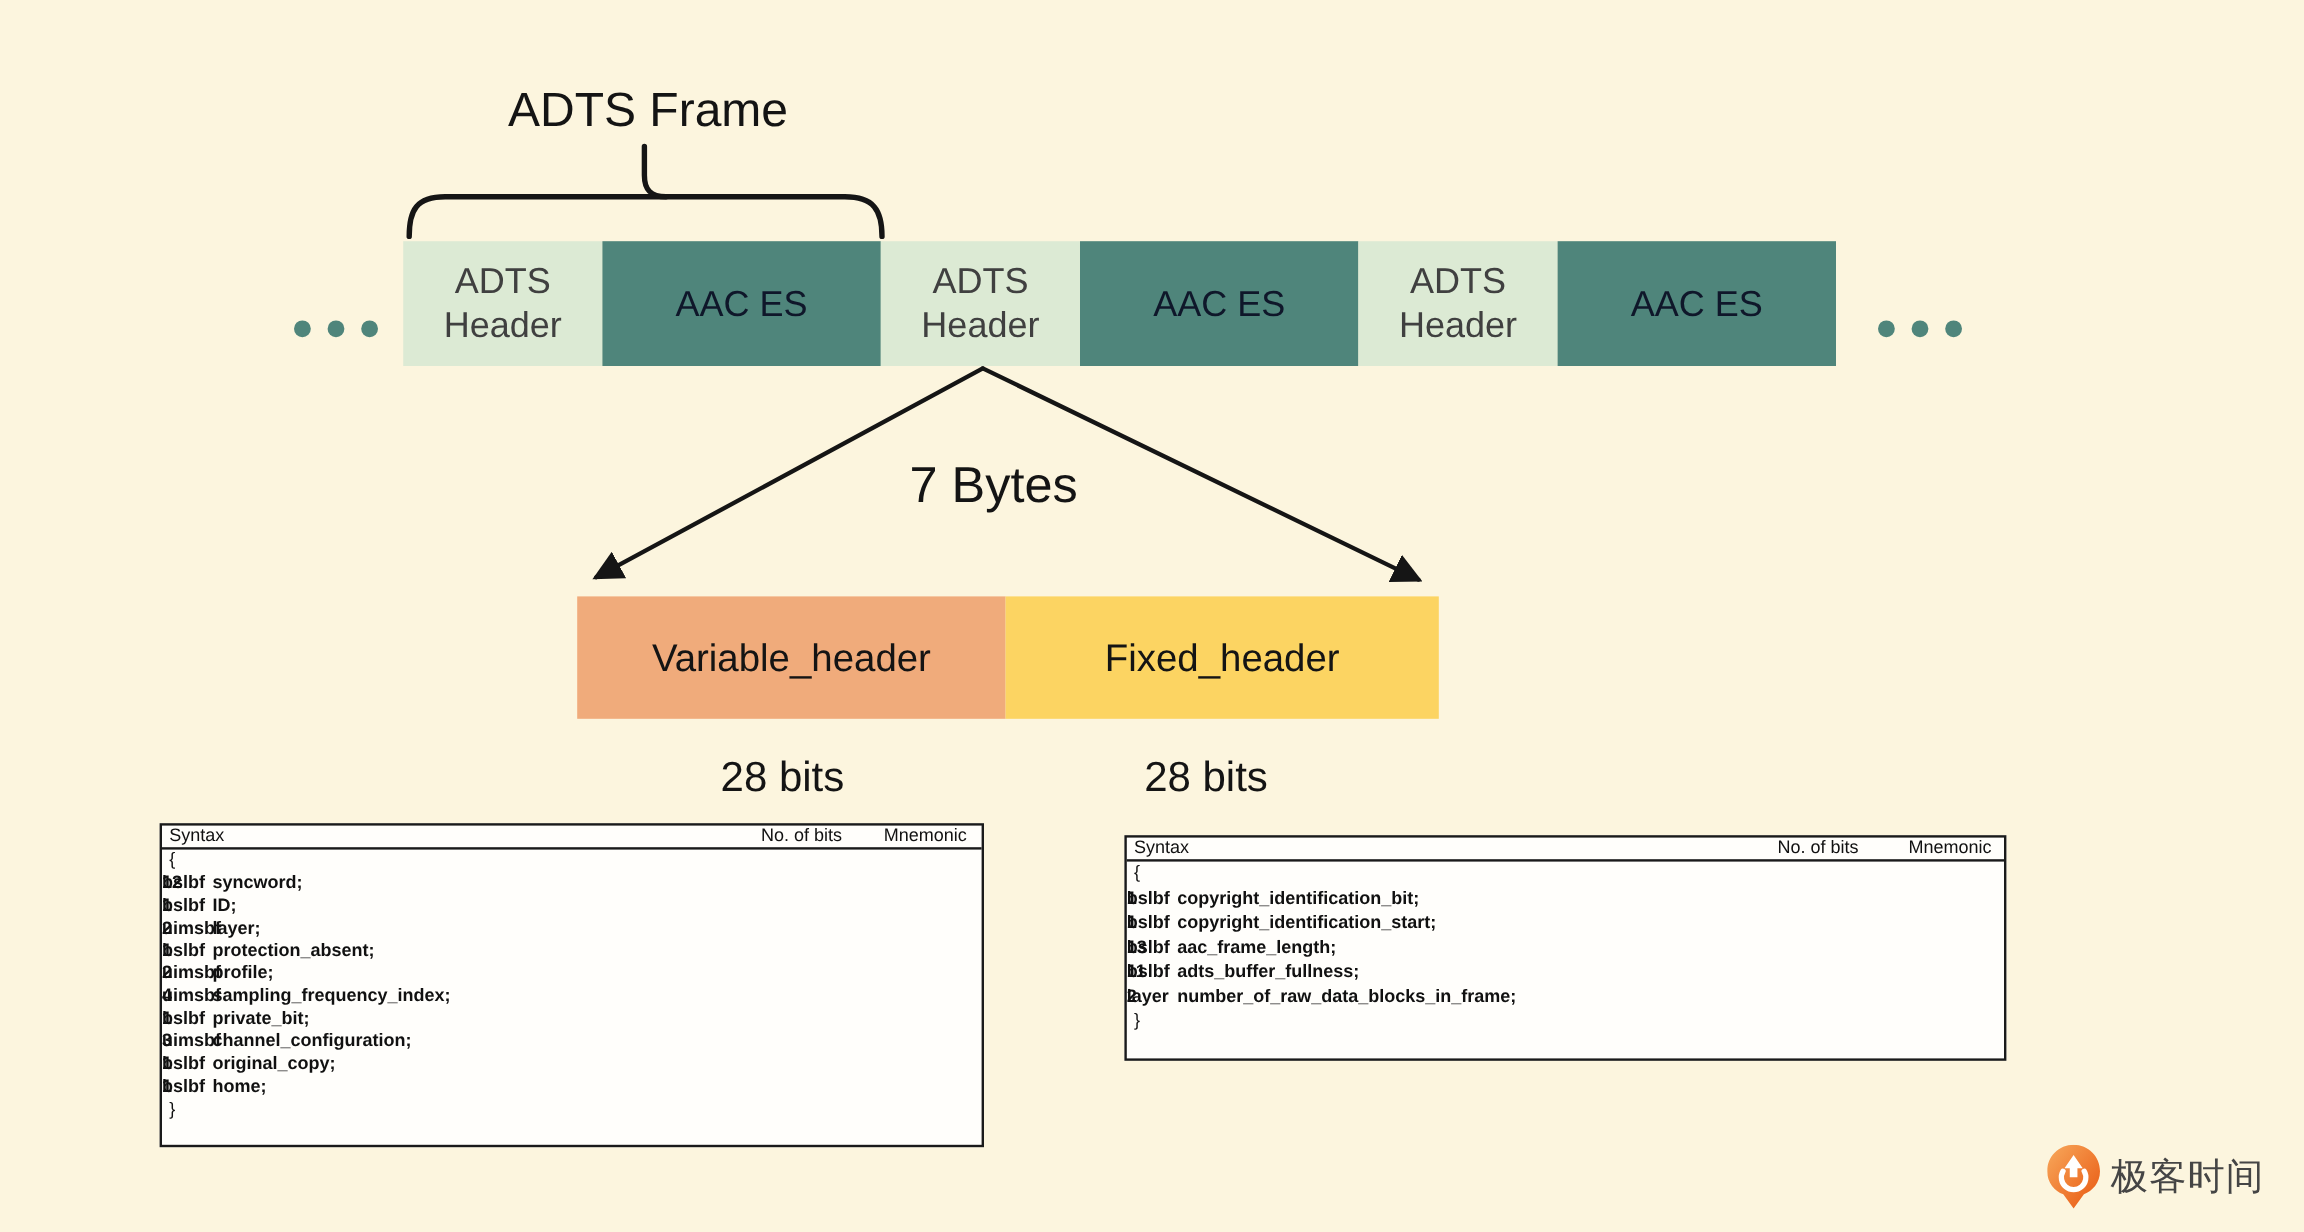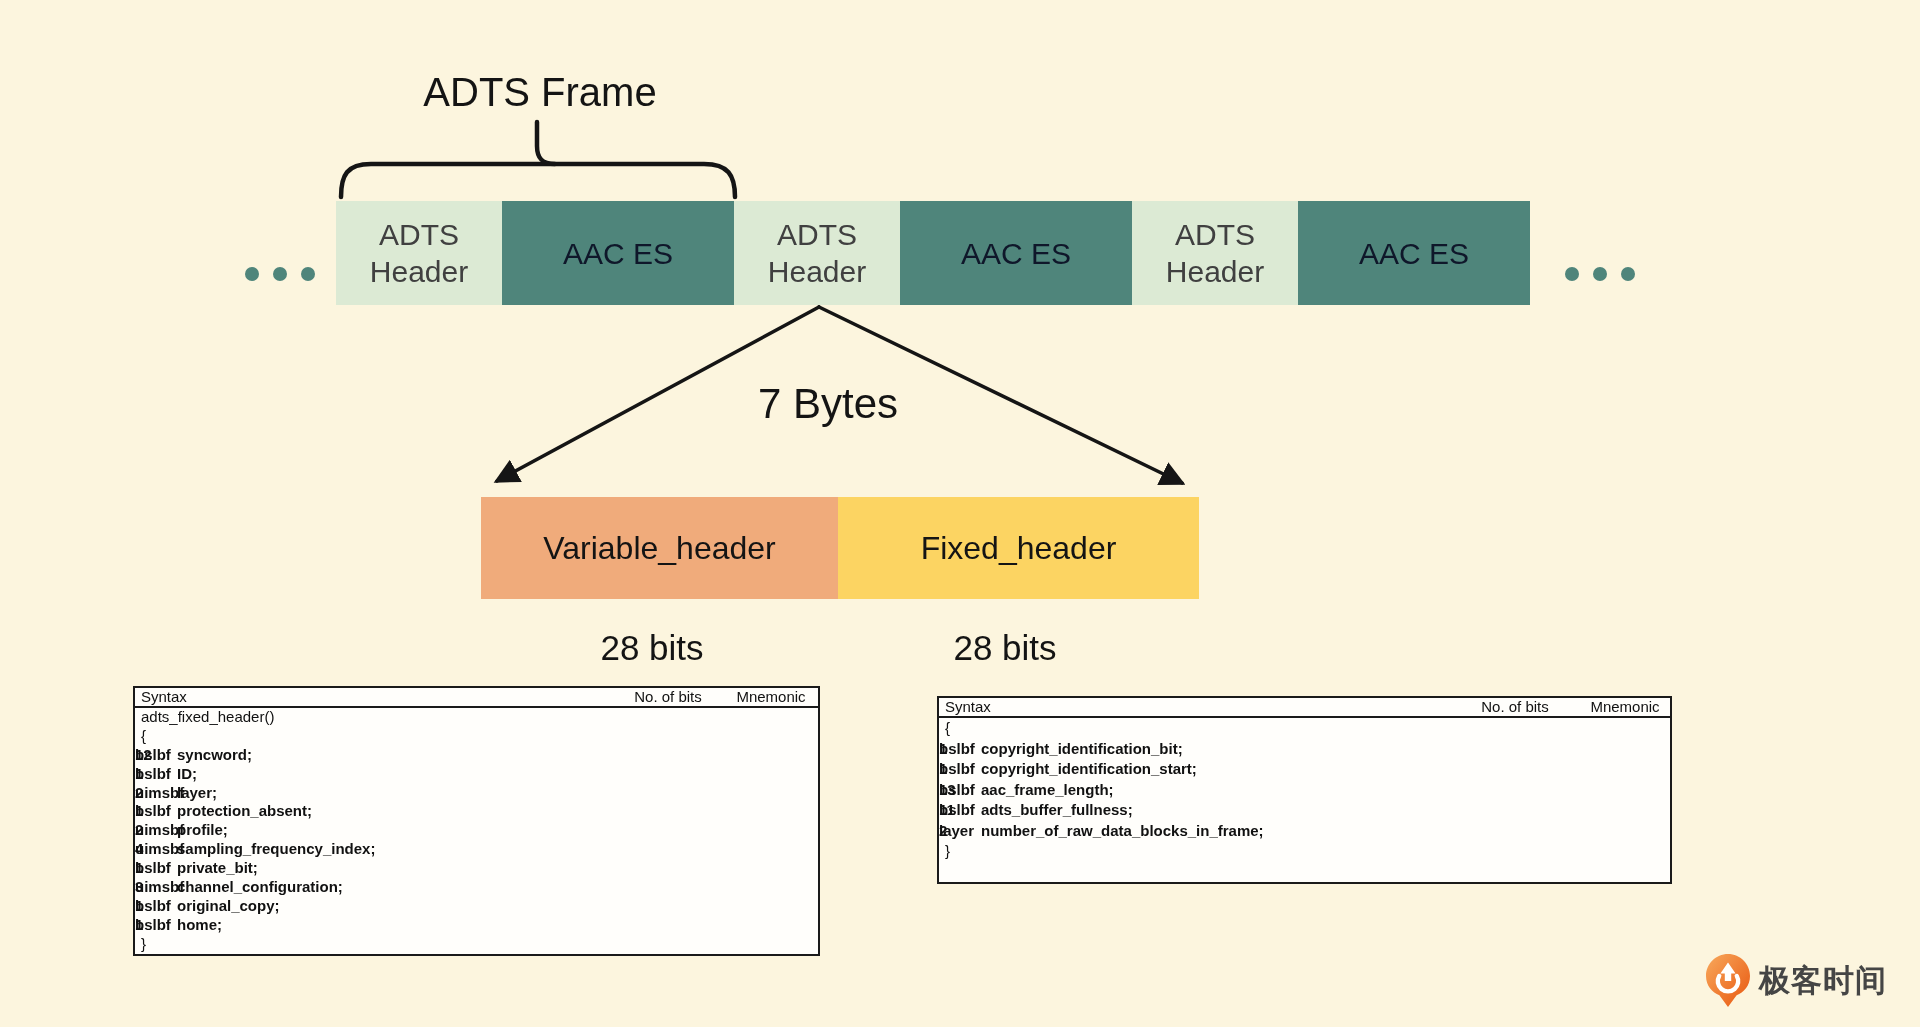--- a/index.html
+++ b/index.html
@@ -42,21 +42,21 @@
   #tbl-var .c-mn{left:640px;width:92px;}
   .tline{position:relative;font-size:15px;}
   #tbl-fixed .tline{height:18.9px;line-height:18.9px;}
   #tbl-var .tline{height:20.5px;line-height:20.5px;}
   .tline .syn{padding-left:6px;display:block;}
   .tline.field .syn{padding-left:42px;font-weight:bold;}
   .tline .bits,.tline .mn{position:absolute;top:0;text-align:center;font-weight:bold;}
 
   #logo{position:absolute;left:1706px;top:954px;display:flex;
         align-items:center;gap:9px;}
-  #logo .brand-text{font-size:31px;font-weight:700;color:#454545;letter-spacing:1px;
+  #logo .brand-text{font-size:31px;font-weight:400;color:#454545;letter-spacing:1px;
         font-family:"Liberation Sans","DejaVu Sans",sans-serif;}
 </style>
 </head>
 <body>
 
 <div id="stage">
 
   <div id="frame-label" class="big-label">ADTS Frame</div>
   <div id="seven-bytes" class="big-label">7 Bytes</div>
   <div id="bits-left" class="big-label">28 bits</div>
@@ -117,23 +117,20 @@
       <span>Fixed_header</span>
       </div>
   </div>
 
   <div id="tbl-fixed" class="tbl">
     <div class="thead">
       <span class="c-syntax">Syntax</span>
       <span class="c-bits">No. of bits</span>
       <span class="c-mn">Mnemonic</span>
     </div>
-    <div class="tline">
-      <span class="syn">adts_fixed_header()</span>
-      </div>
     <div class="tline">
       <span class="syn">{</span>
       </div>
     <div>
 
         <div class="tline field">
           <span class="syn">syncword;</span>
           <span class="bits">12</span>
           <span class="mn">bslbf</span>
         </div>

